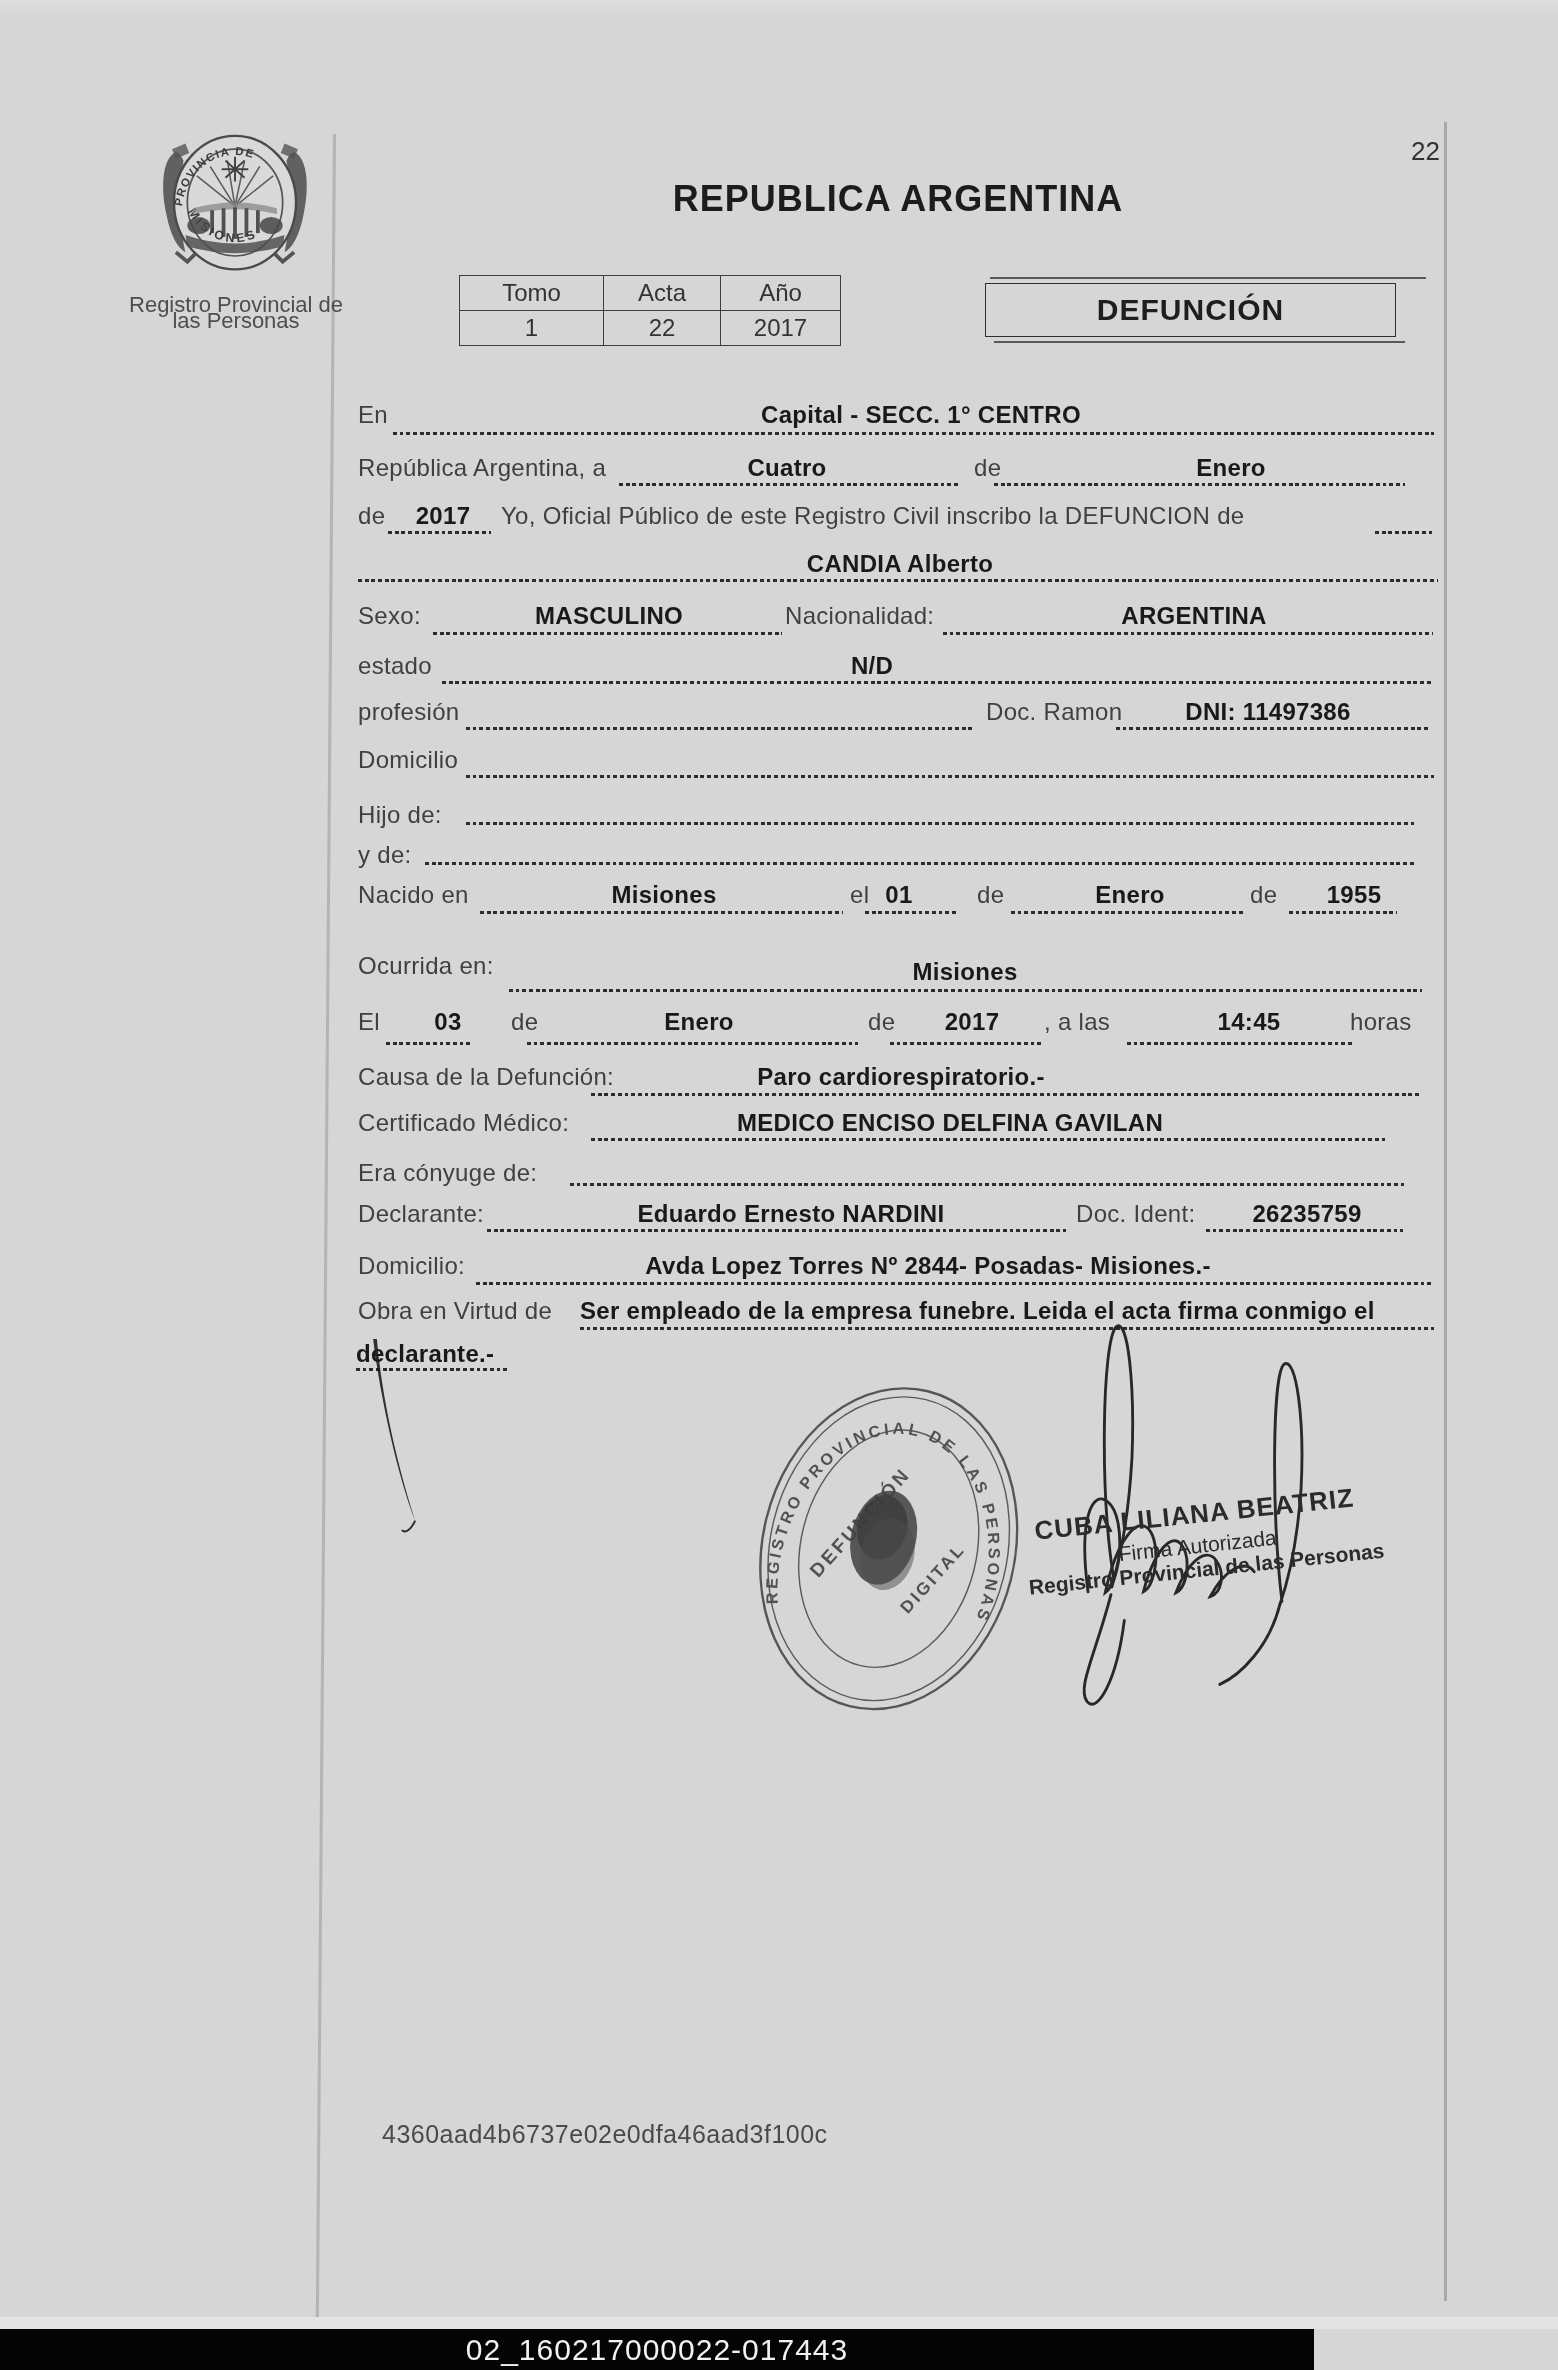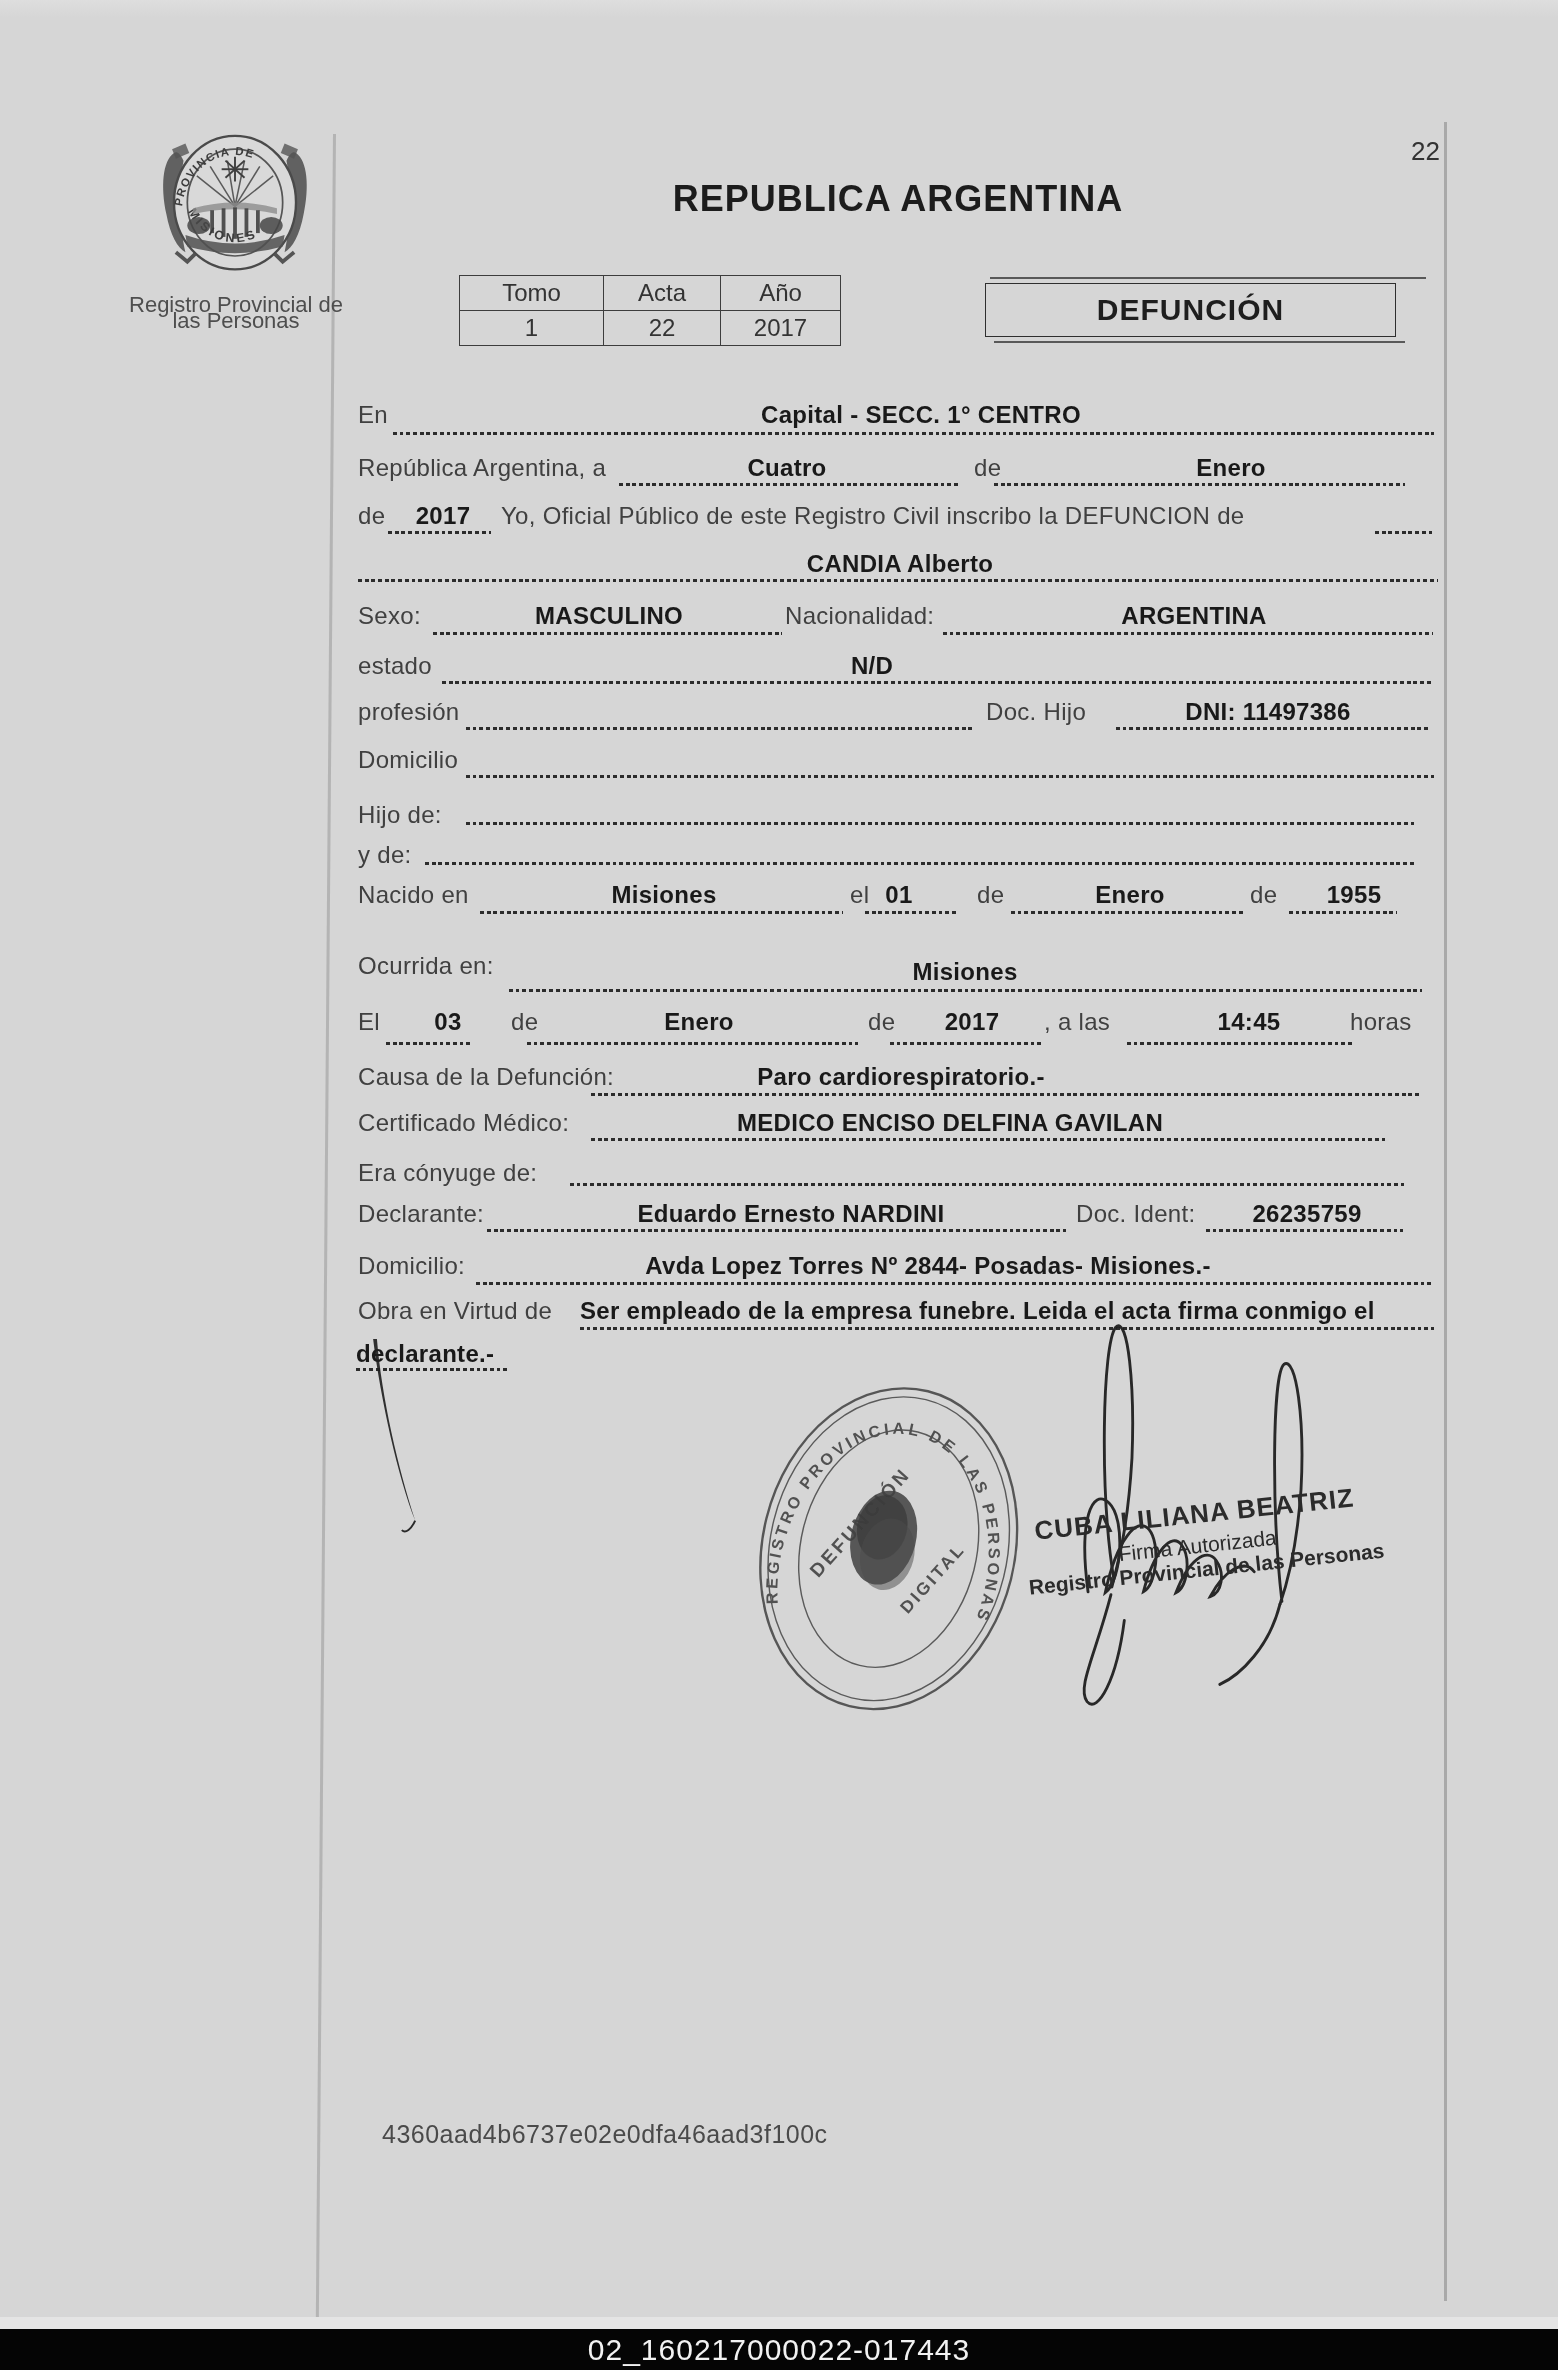--- a/index.html
+++ b/index.html
@@ -20,21 +20,21 @@
   table.rec td{border:1.9px solid #3d3d3d;text-align:center;font-size:24px;color:#333;height:34px;padding:0;}
   .defbox{position:absolute;left:985px;top:283px;width:409px;height:52px;border:1.9px solid #2f2f2f;
           display:flex;align-items:center;justify-content:center;font-size:30px;font-weight:bold;color:#1e1e1e;letter-spacing:1px;}
   .thinline{position:absolute;height:1.9px;background:#3a3a3a;opacity:.8;}
   .caption{position:absolute;font-size:22px;color:#4e4e4e;white-space:nowrap;transform:translateX(-50%);}
   .stamp-text{position:absolute;left:1025px;top:1499px;width:344px;transform:rotate(-6deg);color:#2b2b2b;text-align:center;}
   .stamp-text .l1{font-size:26px;font-weight:bold;letter-spacing:1px;white-space:nowrap;}
   .stamp-text .l2{font-size:21px;margin-top:3.8px;}
   .stamp-text .l3{font-size:21px;font-weight:bold;white-space:nowrap;}
   .hash{position:absolute;left:382px;top:2120px;font-size:25px;color:#4a4a4a;letter-spacing:0.5px;}
-  .footerbar{position:absolute;left:0;top:2329px;width:1558px;height:42px;background:#050505;
+  .footerbar{position:absolute;left:0;top:2329px;width:1314px;height:42px;background:#050505;
              display:flex;align-items:center;justify-content:center;}
   .footerbar span{color:#f2f2f2;font-size:30px;letter-spacing:1px;}
   .prefoot{position:absolute;left:0;top:2317px;width:1558px;height:11.5px;background:#e4e4e4;}
   .pagenum{position:absolute;left:1411px;top:136px;font-size:26px;color:#333;}
   svg{overflow:visible;}
 </style>
 </head>
 <body>
 
 <div class="page">
@@ -144,21 +144,21 @@
   <div class="lbl" style="left:785px;top:602px">Nacionalidad:</div>
   <div class="val c" style="left:1194px;top:602px">ARGENTINA</div>
   <div class="dl" style="left:433px;top:632px;width:349px"></div>
   <div class="dl" style="left:943px;top:632px;width:490px"></div>
 
   <div class="lbl" style="left:358px;top:652px">estado</div>
   <div class="val c" style="left:872px;top:652px">N/D</div>
   <div class="dl" style="left:442px;top:681px;width:992px"></div>
 
   <div class="lbl" style="left:358px;top:698px">profesión</div>
-  <div class="lbl" style="left:986px;top:698px">Doc. Hijo</div>
+  <div class="lbl" style="left:986px;top:698px">Doc. Ramon</div>
   <div class="val c" style="left:1268px;top:698px">DNI: 11497386</div>
   <div class="dl" style="left:466px;top:727px;width:507px"></div>
   <div class="dl" style="left:1116px;top:727px;width:313px"></div>
 
   <div class="lbl" style="left:358px;top:746px">Domicilio</div>
   <div class="dl" style="left:466px;top:775px;width:968px"></div>
 
   <div class="lbl" style="left:358px;top:801px">Hijo de:</div>
   <div class="dl" style="left:466px;top:822px;width:949px"></div>
 

